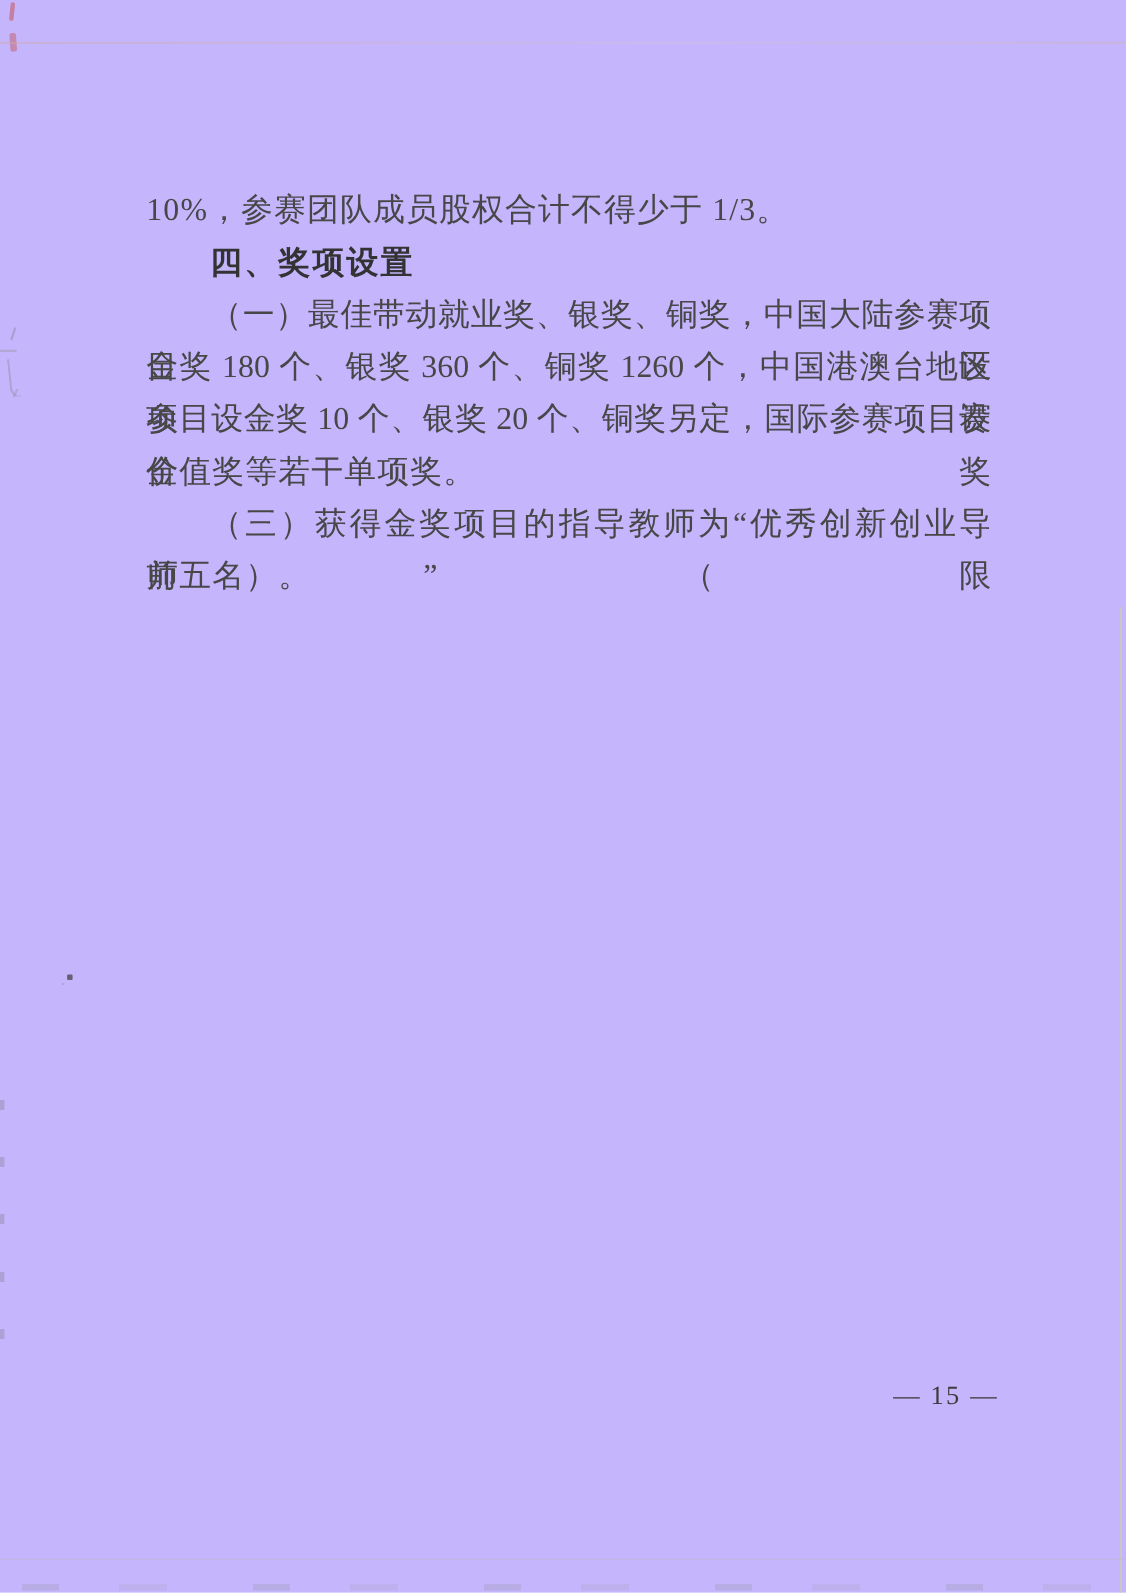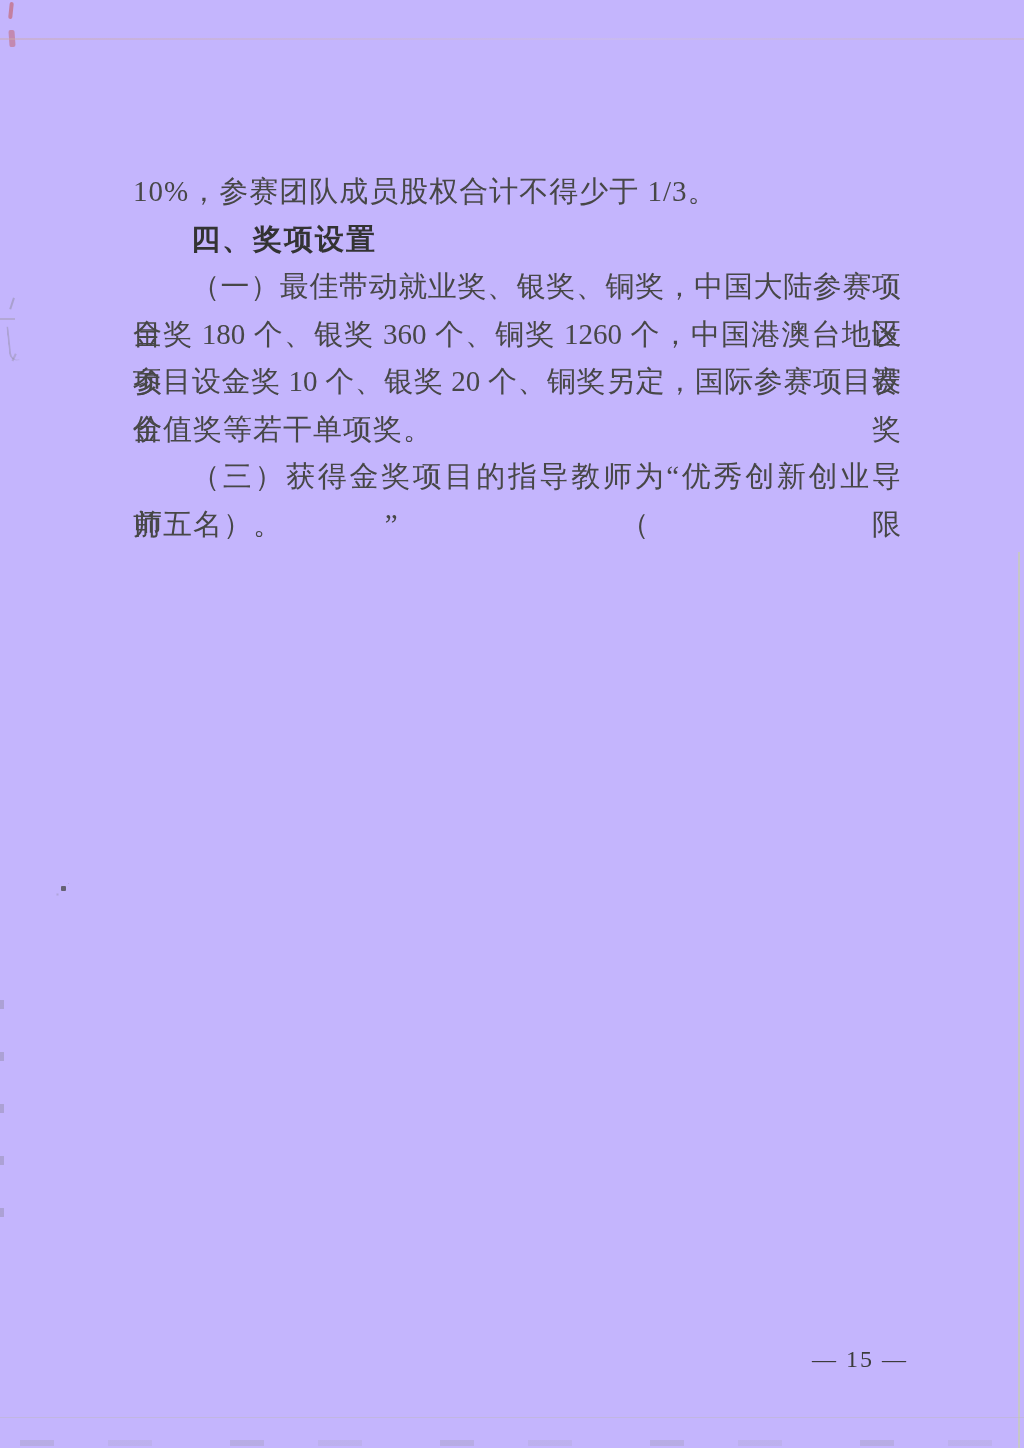--- a/index.html
+++ b/index.html
@@ -43,21 +43,21 @@
     font-weight: 700;
     color: #333333;
     text-indent: 2em;
     letter-spacing: 2px;
   }
 
   
   .page-number {
     position: absolute;
     left: 812px;
-    top: 1346px;
+    top: 1256px;
     width: 100px;
     font-size: 24px;
     letter-spacing: 2px;
     color: #3c3c3c;
     font-family: "Liberation Serif", "DejaVu Serif", serif;
   }
 
   
   .artifact { position: absolute; pointer-events: none; }
   .red-mark-1 {

